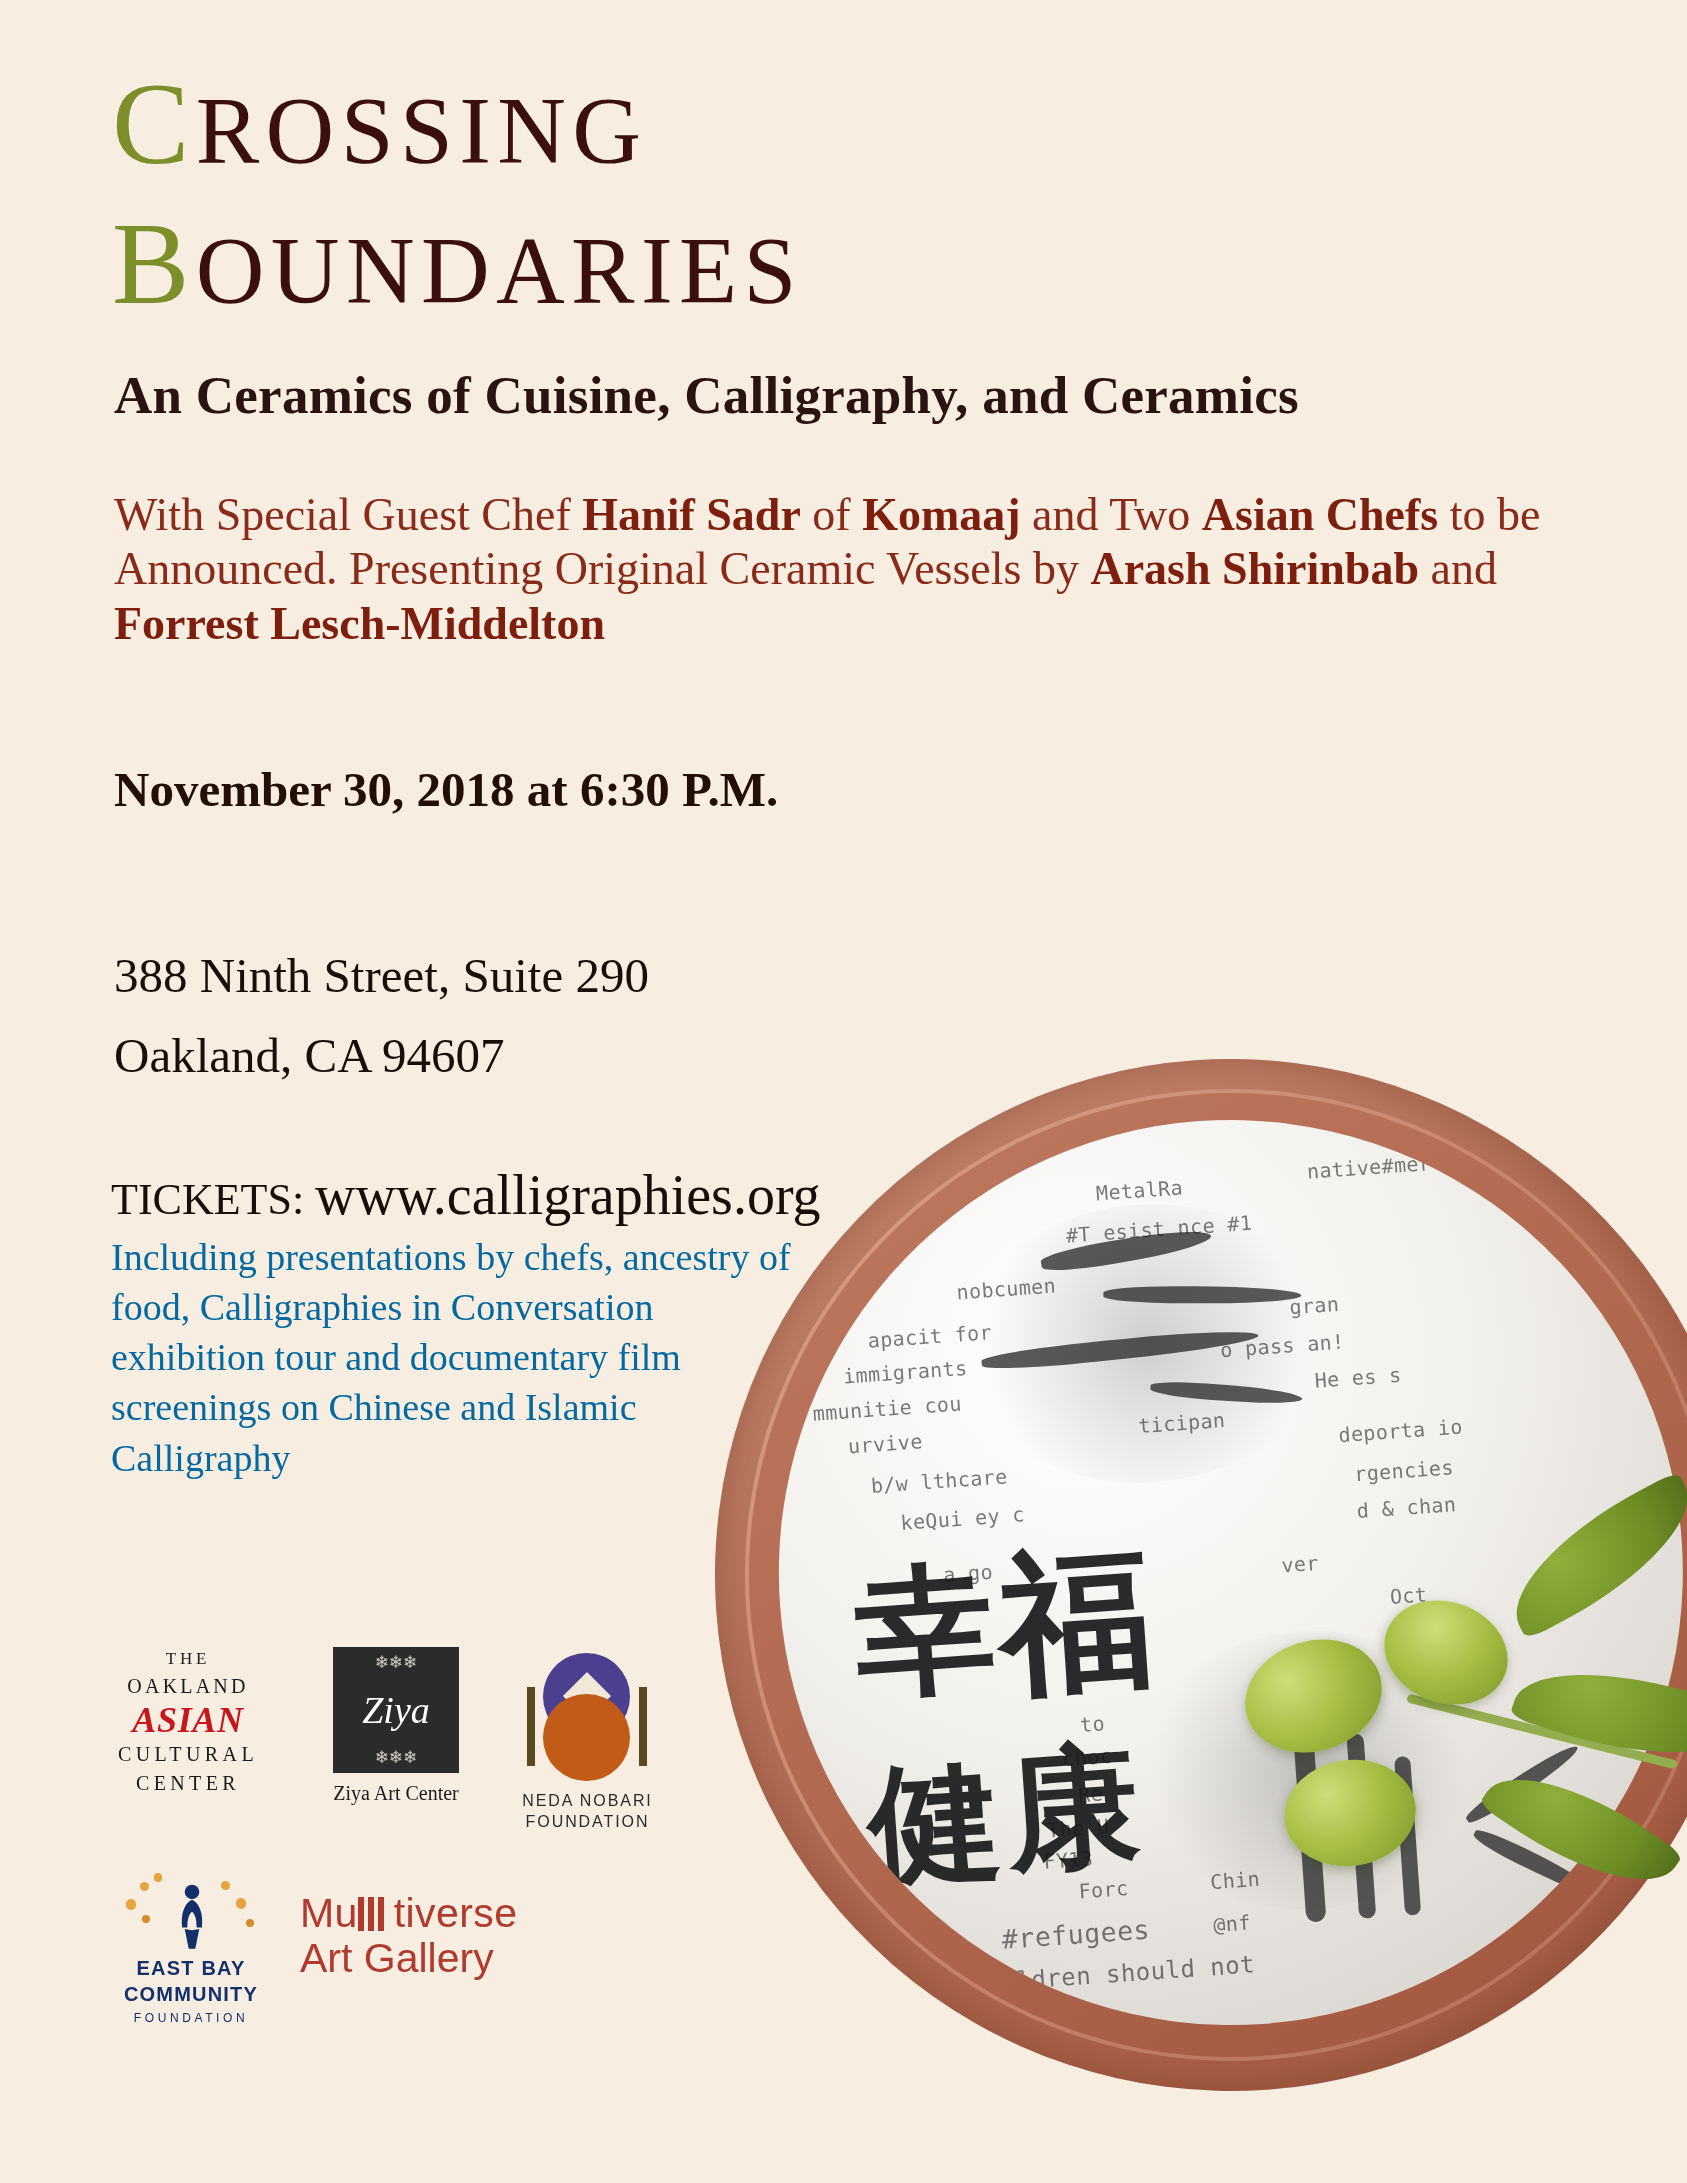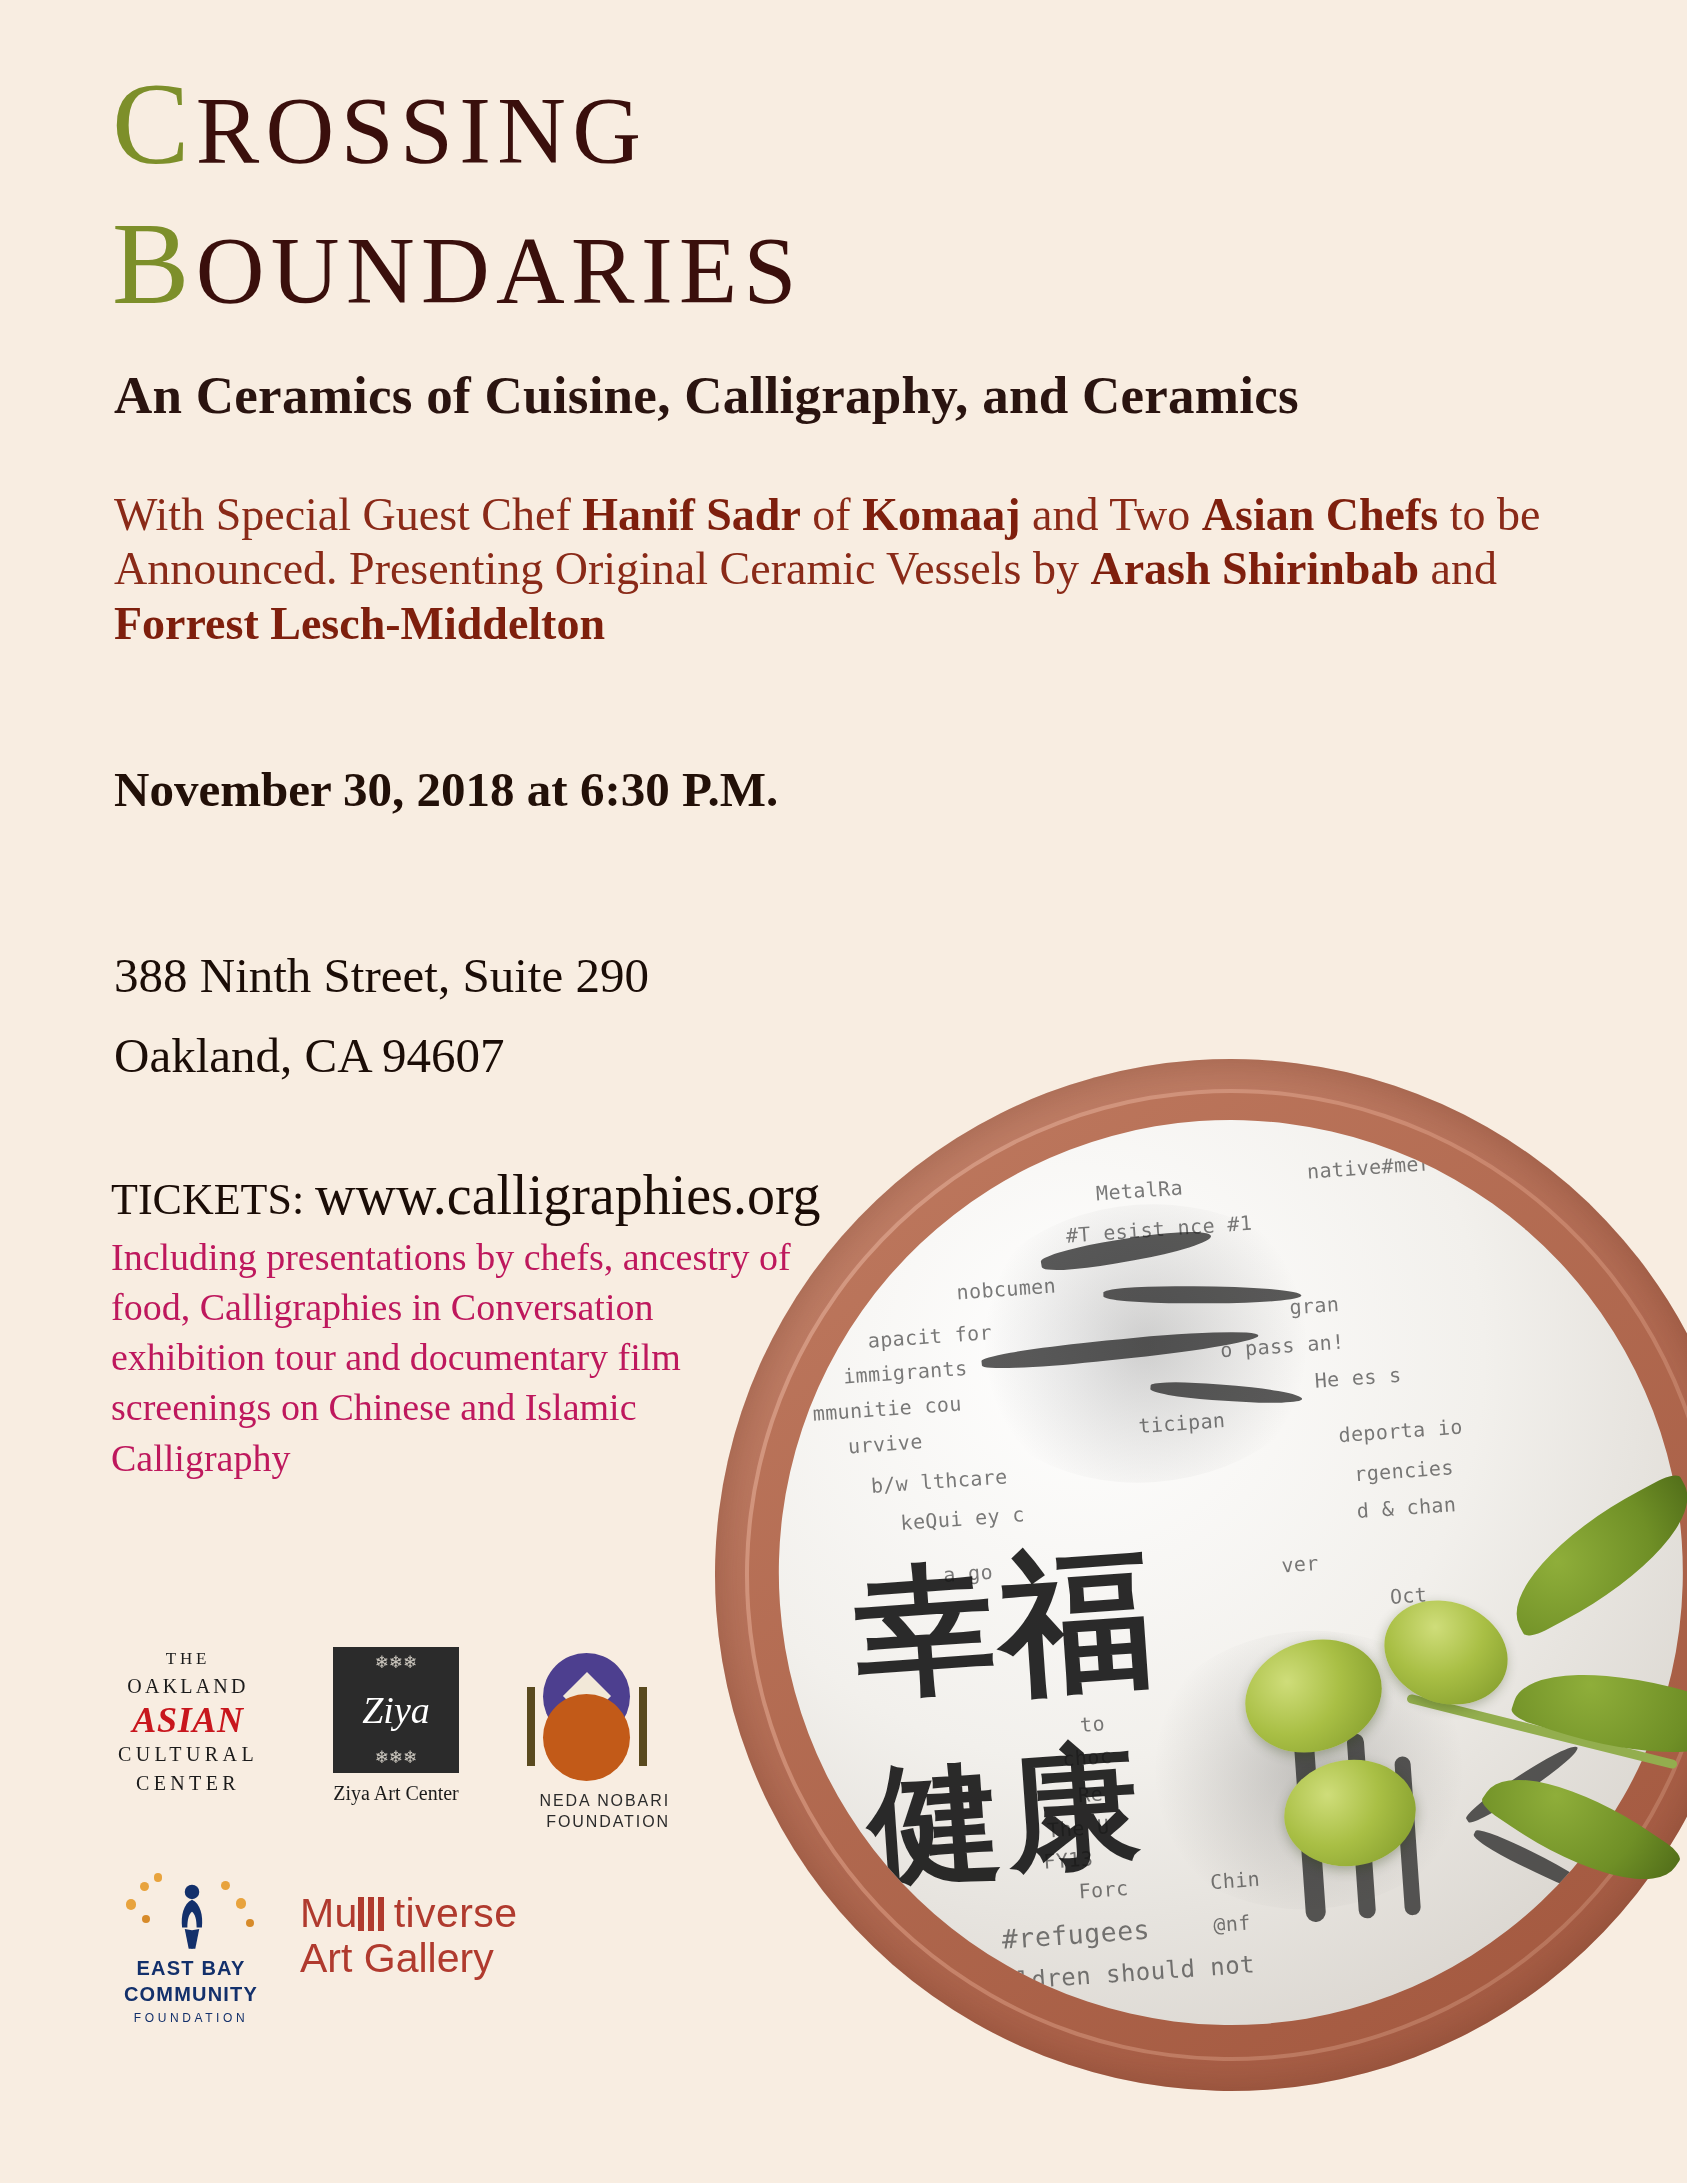--- a/index.html
+++ b/index.html
@@ -119,21 +119,21 @@
   }
   .tickets .url { font-size: 56px; }
 
   .including {
     position: absolute;
     left: 111px;
     top: 1232px;
     width: 688px;
     font-size: 38px;
     line-height: 1.32;
-    color: #be185d;
+    color: #0369a1;
   }
 
   
   .bowl-wrap {
     position: absolute;
     left: 715px;
     top: 1059px;
     width: 1059px;
     height: 1164px;
     overflow: hidden;
@@ -276,21 +276,21 @@
     margin-top: 9.3px;
     font-family: "Liberation Serif", serif;
     font-size: 20px;
     color: #1b1b1b;
   }
   .ziya-orn {
     position:absolute; left:0; right:0; color:#e7e2d8; font-size:17px; text-align:center; opacity:.85;
   }
 
   .logo-neda {
-    position: absolute; left: 423px; top: 18.5px; width: 165px; text-align: right;
+    position: absolute; left: 423px; top: 18.5px; width: 165px; text-align: center;
   }
   .neda-marks { position: relative; width: 126px; height: 132px; margin: 0 auto; }
   .neda-c1, .neda-c2 {
     position: absolute; width: 87px; height: 87px; border-radius: 50%;
   }
   .neda-c1 { left: 18.5px; top: 0; background: #4d3f8f; }
   .neda-c2 { left: 18.5px; top: 41px; background: #c25a18; }
   .neda-dia {
     position: absolute; width: 34px; height: 34px; background: #f2e8d8;
     transform: rotate(45deg);

